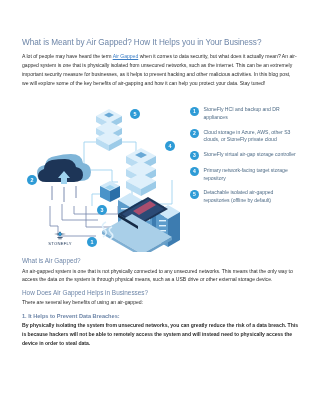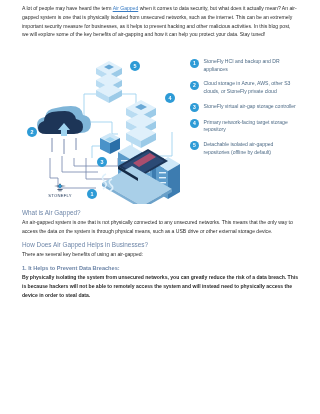--- a/index.html
+++ b/index.html
@@ -138,20 +138,21 @@
     margin: 0;
     font-weight: bold;
     letter-spacing: -0.02px;
   }
 </style>
 </head>
 <body>
 
 <div class="page">
 
+  <h1 class="doc-title">What is Meant by Air Gapped? How It Helps you in Your Business?</h1>
 
   <p class="intro"><span>A lot of people may have heard the term </span><a href="#">Air Gapped</a><span> when it comes to data security, but what does it actually mean? An air-gapped system is one that is physically isolated from unsecured networks, such as the internet. This can be an extremely important security measure for businesses, as it helps to prevent hacking and other malicious activities. In this blog post, we will explore some of the key benefits of air-gapping and how it can help you protect your data. Stay tuned!</span></p>
 
   <div class="figure">
 
     <div class="scene">
       <svg width="168" height="158" viewBox="0 0 168 158">
 
         <g stroke="#5c6f9c" stroke-width="0.8" fill="none" opacity="0.85">
           <path d="M40 110 L40 126 L76 126"></path>

